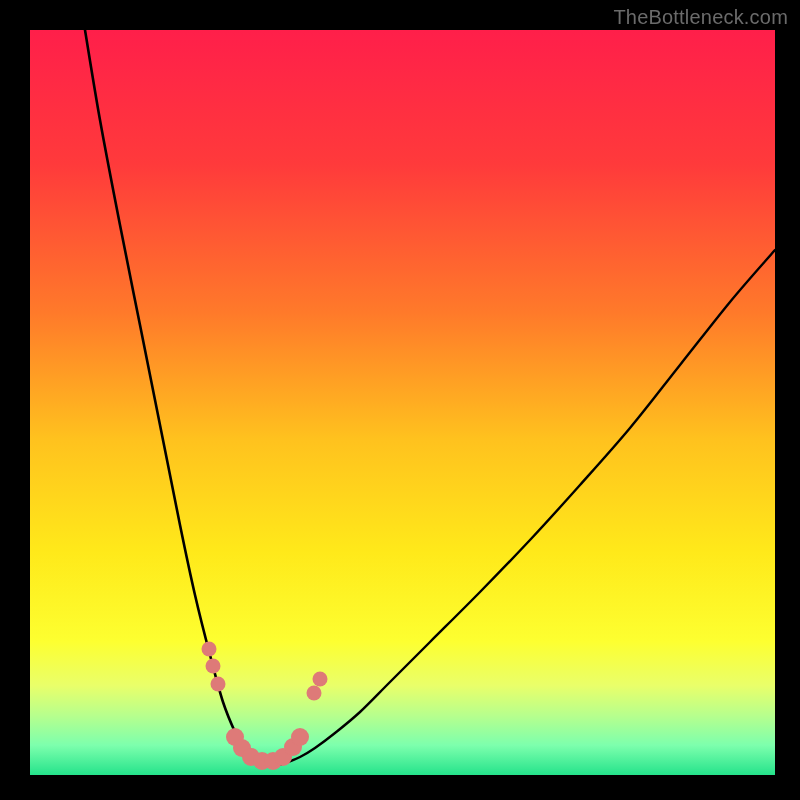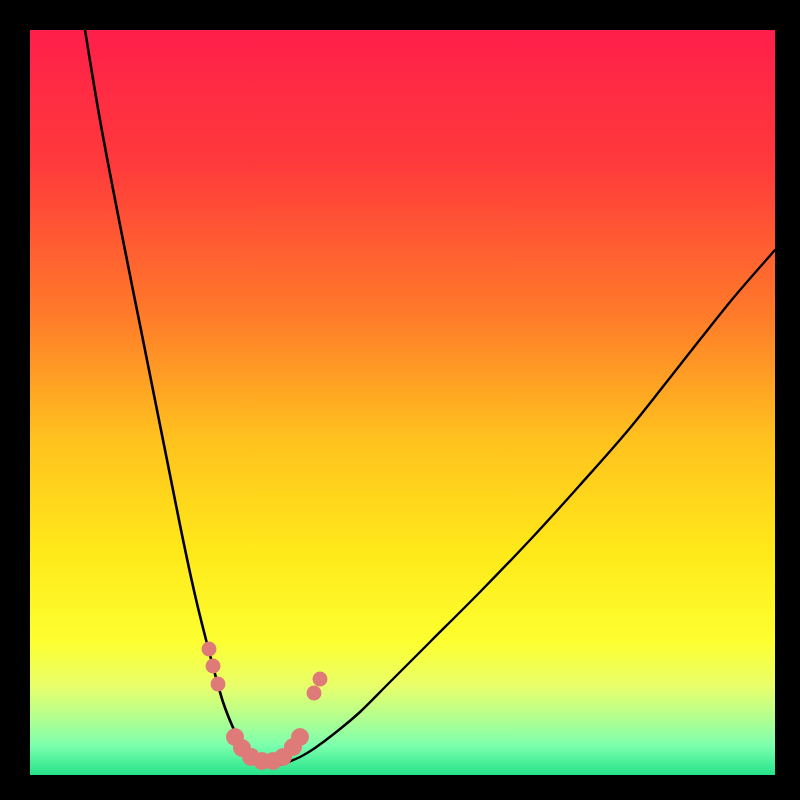--- a/index.html
+++ b/index.html
@@ -63,20 +63,21 @@
   }
   .dot.small {
     width: 15px;
     height: 15px;
   }
 </style>
 </head>
 <body>
 
 <div class="frame">
+  <div class="watermark">TheBottleneck.com</div>
 
   <div class="plot">
 
     <svg class="grad" viewBox="0 0 745 745" preserveAspectRatio="none">
       <defs>
         <linearGradient id="bg" x1="0" y1="0" x2="0" y2="1">
             <stop offset="0%" stop-color="#ff1f4a"></stop>
             <stop offset="18%" stop-color="#ff3a3b"></stop>
             <stop offset="38%" stop-color="#ff7a2a"></stop>
             <stop offset="55.00000000000001%" stop-color="#ffc21e"></stop>

